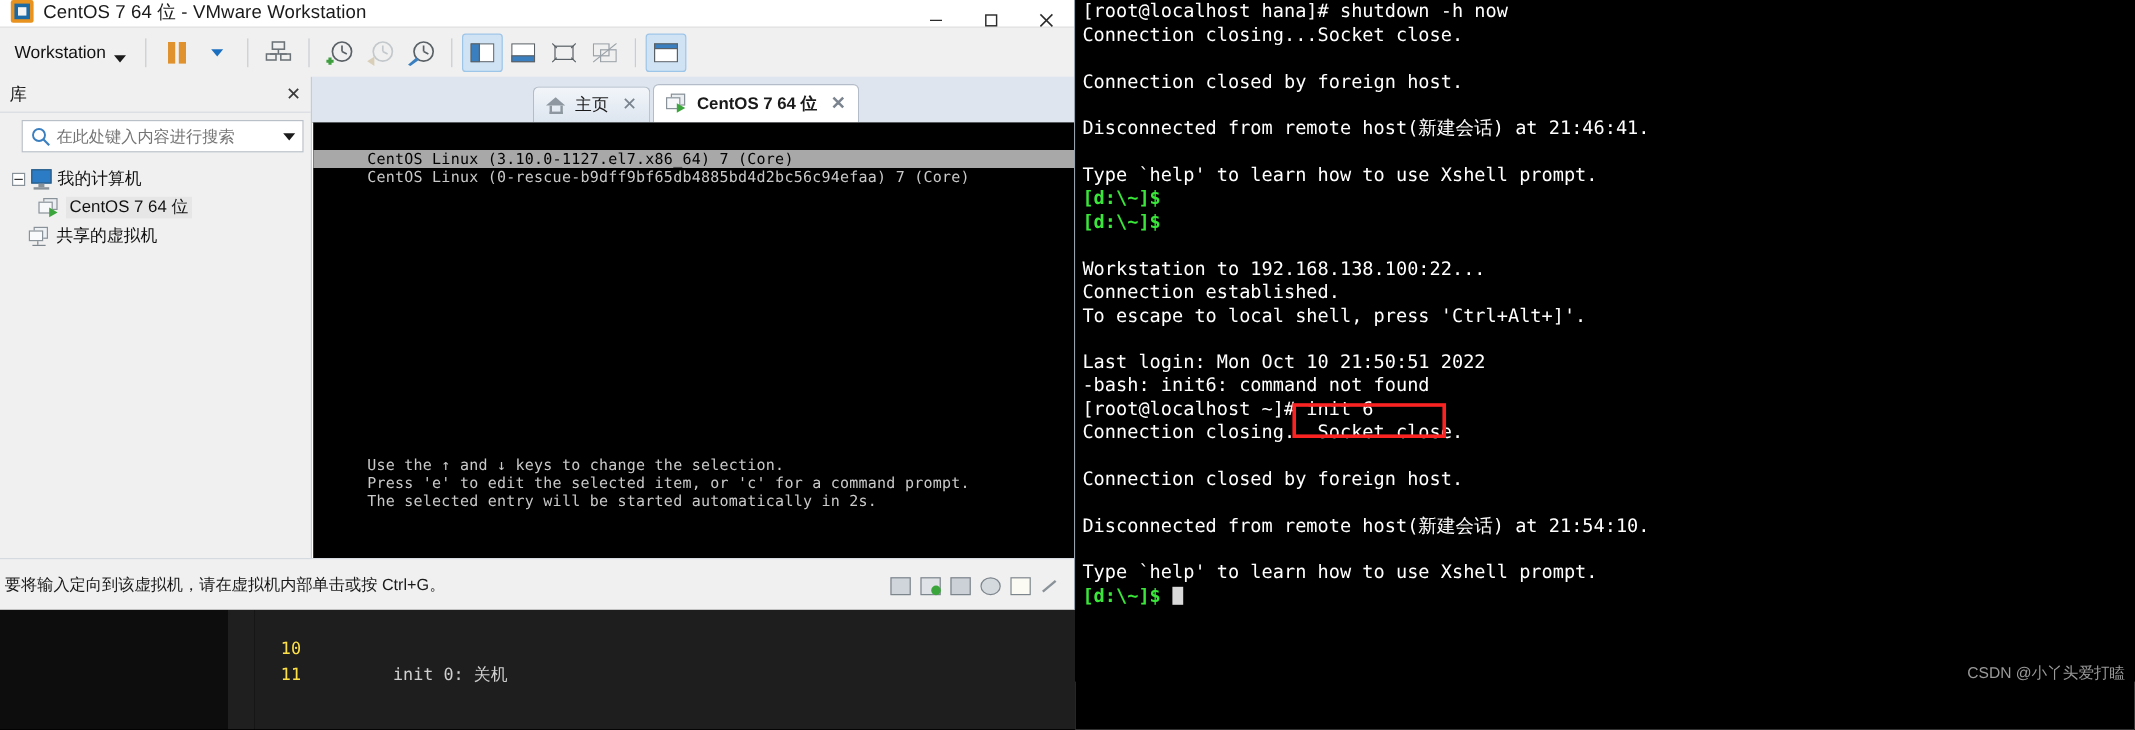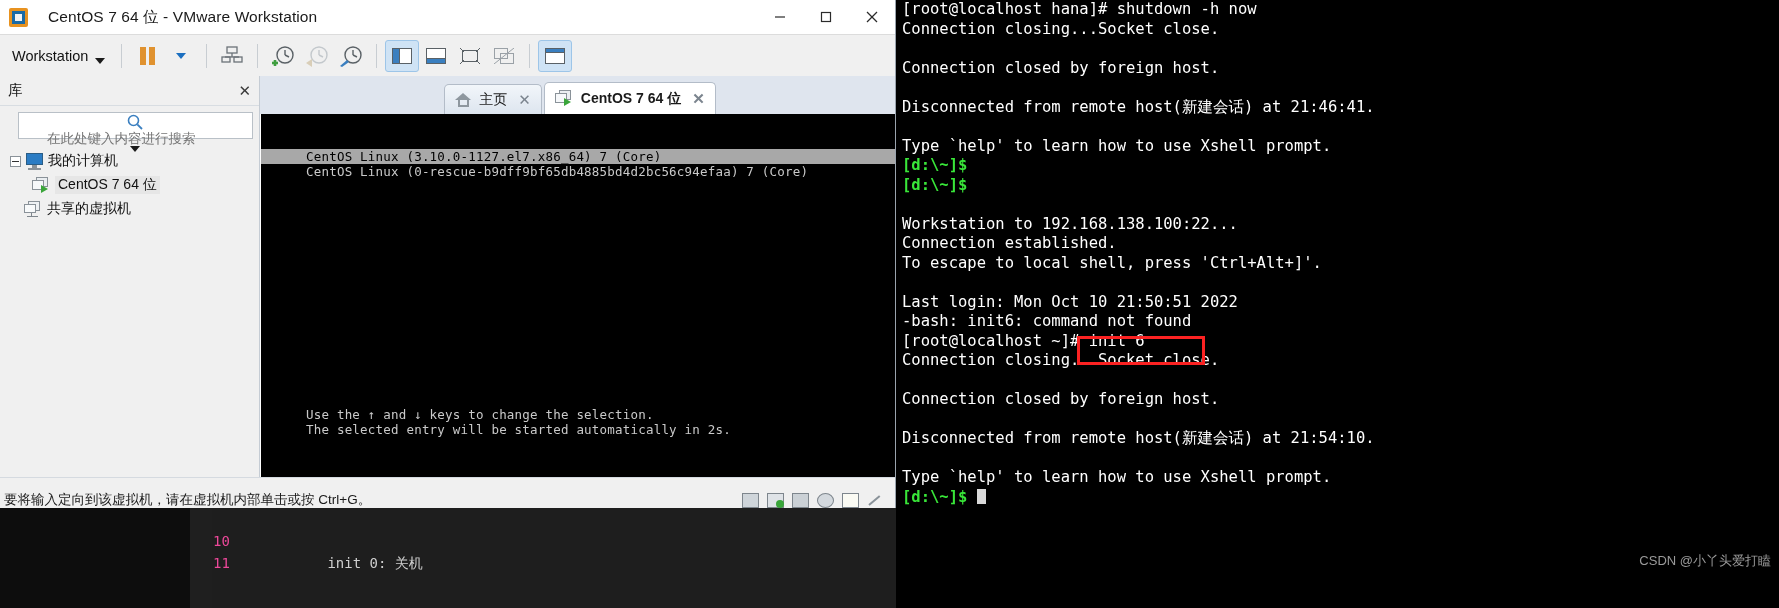--- a/index.html
+++ b/index.html
@@ -13,24 +13,23 @@
 
   
   .vmw-window {
     position: absolute; left: 0; top: 0;
     width: 896px; height: 508px;
     background: #f0f0f0;
     border-right: 1px solid #9aa3ad;
     overflow: hidden;
   }
   .titlebar {
-    height: 34px; background: #ffffff;
-    display: flex; align-items: center;
+    height: 22px; background: #ffffff;
+    display: flex; 
     position: relative;
-    gap: 12px;
   }
   .title-icon {
     width: 19px; height: 19px; margin-left: 9px; margin-right: 8px;
     position: relative; flex: none;
   }
   .title-icon .sq1 { position:absolute; left:0; top:0; width:19px; height:19px; background:#e8921f; border-radius:2px;}
   .title-icon .sq2 { position:absolute; left:3px; top:3px; width:13px; height:13px; background:#1b6aa5;}
   .title-icon .sq3 { position:absolute; left:6px; top:6px; width:7px; height:7px; background:#f2f2f2;}
   .title-text {
     font-size: 15.5px; color: #1a1a1a; letter-spacing: .1px;
@@ -69,21 +68,21 @@
     display: flex; flex-direction: column;
   }
   .lib-head {
     height: 30px; display: flex; align-items: center; justify-content: space-between;
     padding: 0 8px 0 8px; border-bottom: 1px solid #d8dde2;
   }
   .lib-title { font-size: 14.5px; color: #1a1a1a; }
   .lib-close { font-size: 15px; color: #3a3a3a; line-height: 1; }
   .lib-search {
     margin: 6px 6px 0 18px; height: 27px; background: #fff;
-    border: 1px solid #b9c0c7; display: flex; align-items: center; padding: 0 4px; flex-direction: column;
+    border: 1px solid #b9c0c7; display: flex; align-items: center; padding: 0 4px;
   }
   .srch-ic { width: 18px; height: 18px; margin: 0 4px 0 2px; flex: none; }
   .srch-input {
     flex: 1; border: 0; outline: 0; font-size: 13.5px; color: #6c7278;
     font-family: "Liberation Sans", sans-serif; background: transparent;
   }
   .srch-caret { width:0;height:0;border-left:5px solid transparent;border-right:5px solid transparent;border-top:6px solid #1b1b1b; margin-right:2px;}
   .lib-tree { margin-top: 10px; padding-left: 6px; font-size: 14px; color: #111; }
   .tree-row { display: flex; align-items: center; height: 24px; gap: 4px; }
   .tree-row.indent { padding-left: 26px; }
@@ -132,21 +131,21 @@
   .ic-home .body { position:absolute; left:3px; top:8px; width:11px; height:7px; border:2px solid #8e979f; border-top:none;}
   .vm-screen { flex: 1; background: #000; position: relative; overflow: hidden;
                border-left: 1px solid #fff; }
   .grub {
     font-family: "DejaVu Sans Mono", monospace;
     font-size: 12.5px; color: #c9c9c9; letter-spacing: .2px;
     position: absolute; left: 0; right: 0;
   }
   .grub-list { top: 23px; }
   .grub-line { height: 15px; line-height: 15px; padding-left: 45px; white-space: pre; }
-  .grub-line.hl { background: #a8a8a8; color: #000000; margin-top: 12px; }
+  .grub-line.hl { background: #a8a8a8; color: #000000; }
   .grub-foot { bottom: 40px; }
   .grub-foot .grub-line { padding-left: 45px; }
 
   
   .statusbar {
     height: 45px; background: #f0f0f0; border-top: 1px solid #d5dae0;
     display: flex; align-items: center; justify-content: space-between;
     padding: 0 10px 0 4px; font-size: 13.5px; color: #1a1a1a;
   }
   .sb-icons { display: flex; align-items: center; gap: 8px; }
@@ -184,21 +183,21 @@
   
   .bottom-strip {
     position: absolute; left: 0; top: 508px; width: 896px; height: 100px;
     background: #000; overflow: hidden;
   }
   .bs-left { position:absolute; left:0; top:0; width:190px; height:100px; background:#0d0d0d; }
   .bs-gut  { position:absolute; left:190px; top:0; width:22px; height:100px; background:#1f1f1f; }
   .bs-code { position:absolute; left:212px; top:0; right:0; height:100px; background:#1e1e1e;
              font-family:"DejaVu Sans Mono", monospace; font-size:14px; color:#cfcfcf; }
   .bs-code .ln { height: 22px; line-height: 22px; white-space: pre; padding-left: 48px; position: relative; }
-  .bs-code .num { position: absolute; left: 1px; color: #ec4899; }
+  .bs-code .num { position: absolute; left: 22px; color: #fde047; }
   .bs-bottombar { position:absolute; left:896px; top:568px; width:883px; height:40px; background:#efefef;
                   font-family:"Liberation Sans", sans-serif; font-size:13.5px; color:#333;
                   display:flex; align-items:center; padding-left:10px; }
 </style>
 </head>
 <body>
 
 <div id="root">
 
   <div class="bottom-strip">
@@ -403,20 +402,21 @@
           </div>
         </div>
 
         <div class="vm-screen">
           <div class="grub grub-list">
             <div class="grub-line hl">CentOS Linux (3.10.0-1127.el7.x86_64) 7 (Core)</div>
             <div class="grub-line">CentOS Linux (0-rescue-b9dff9bf65db4885bd4d2bc56c94efaa) 7 (Core)</div>
           </div>
           <div class="grub grub-foot">
             <div class="grub-line">Use the ↑ and ↓ keys to change the selection.</div>
+            <div class="grub-line">Press 'e' to edit the selected item, or 'c' for a command prompt.</div>
             <div class="grub-line">The selected entry will be started automatically in 2s.</div>
           </div>
         </div>
       </div>
     </div>
 
     <div class="statusbar">
       <span>要将输入定向到该虚拟机，请在虚拟机内部单击或按 Ctrl+G。</span>
       <span class="sb-icons">
         <span class="sb-ic disk">

